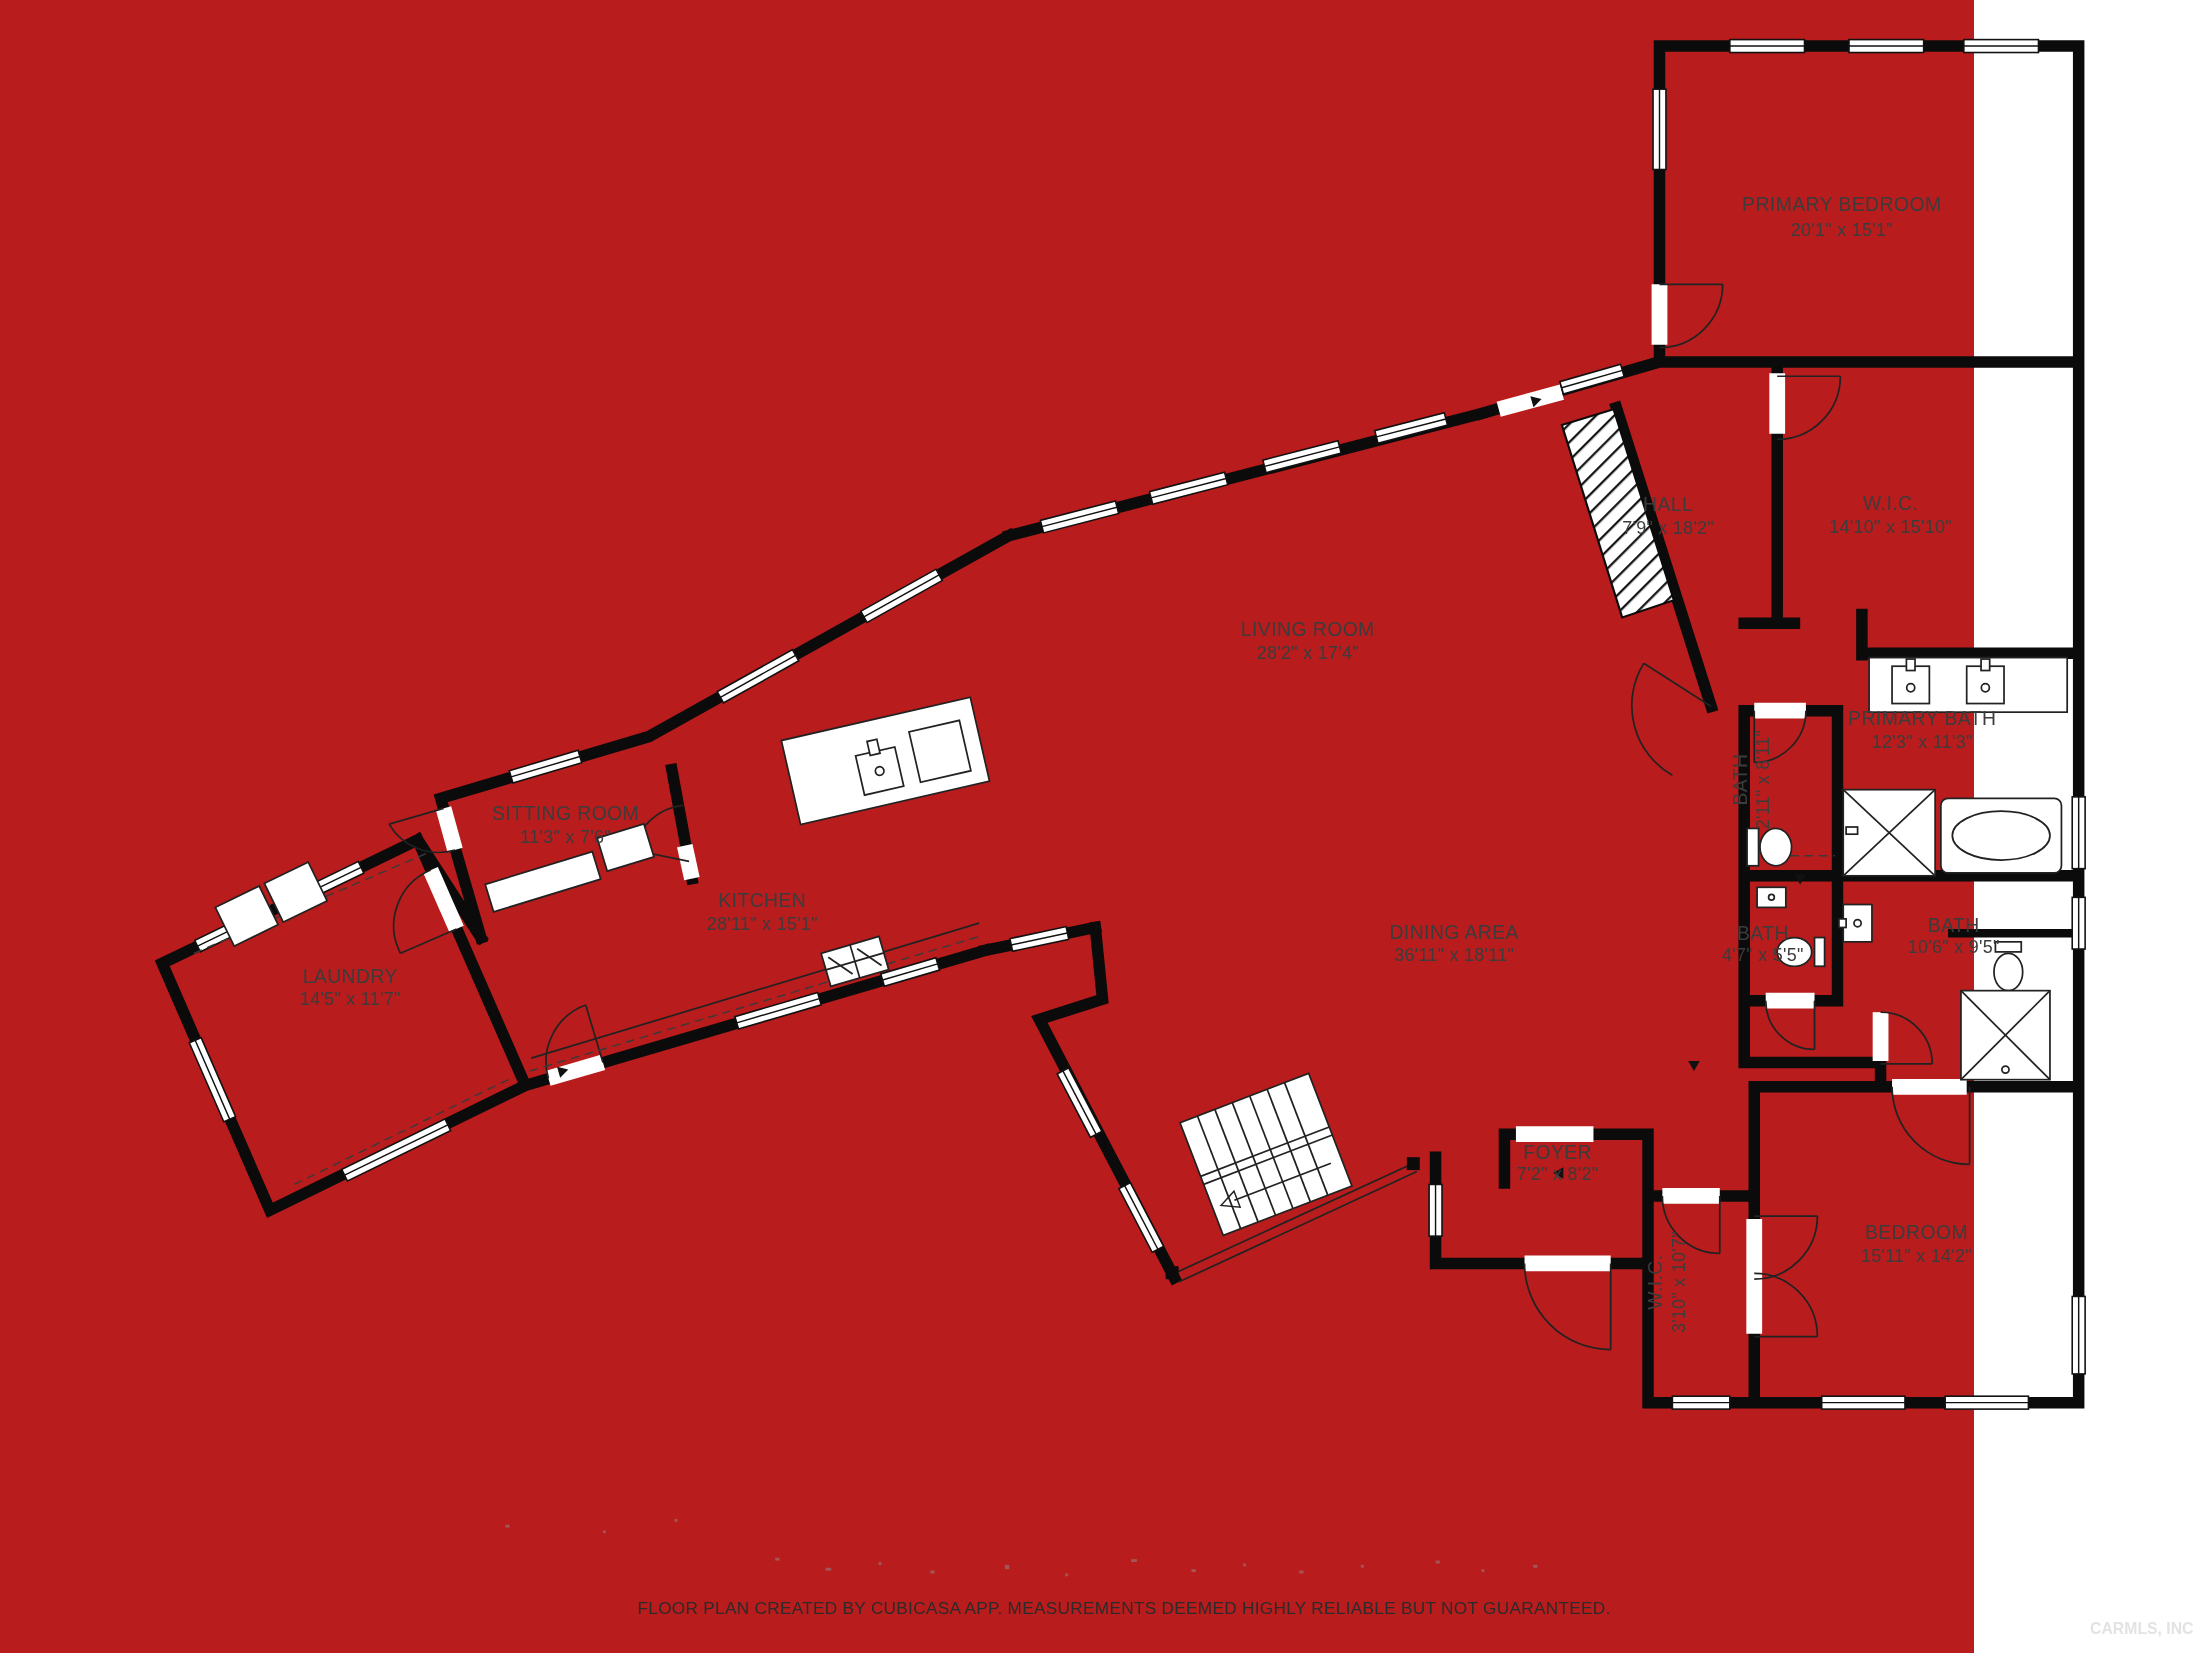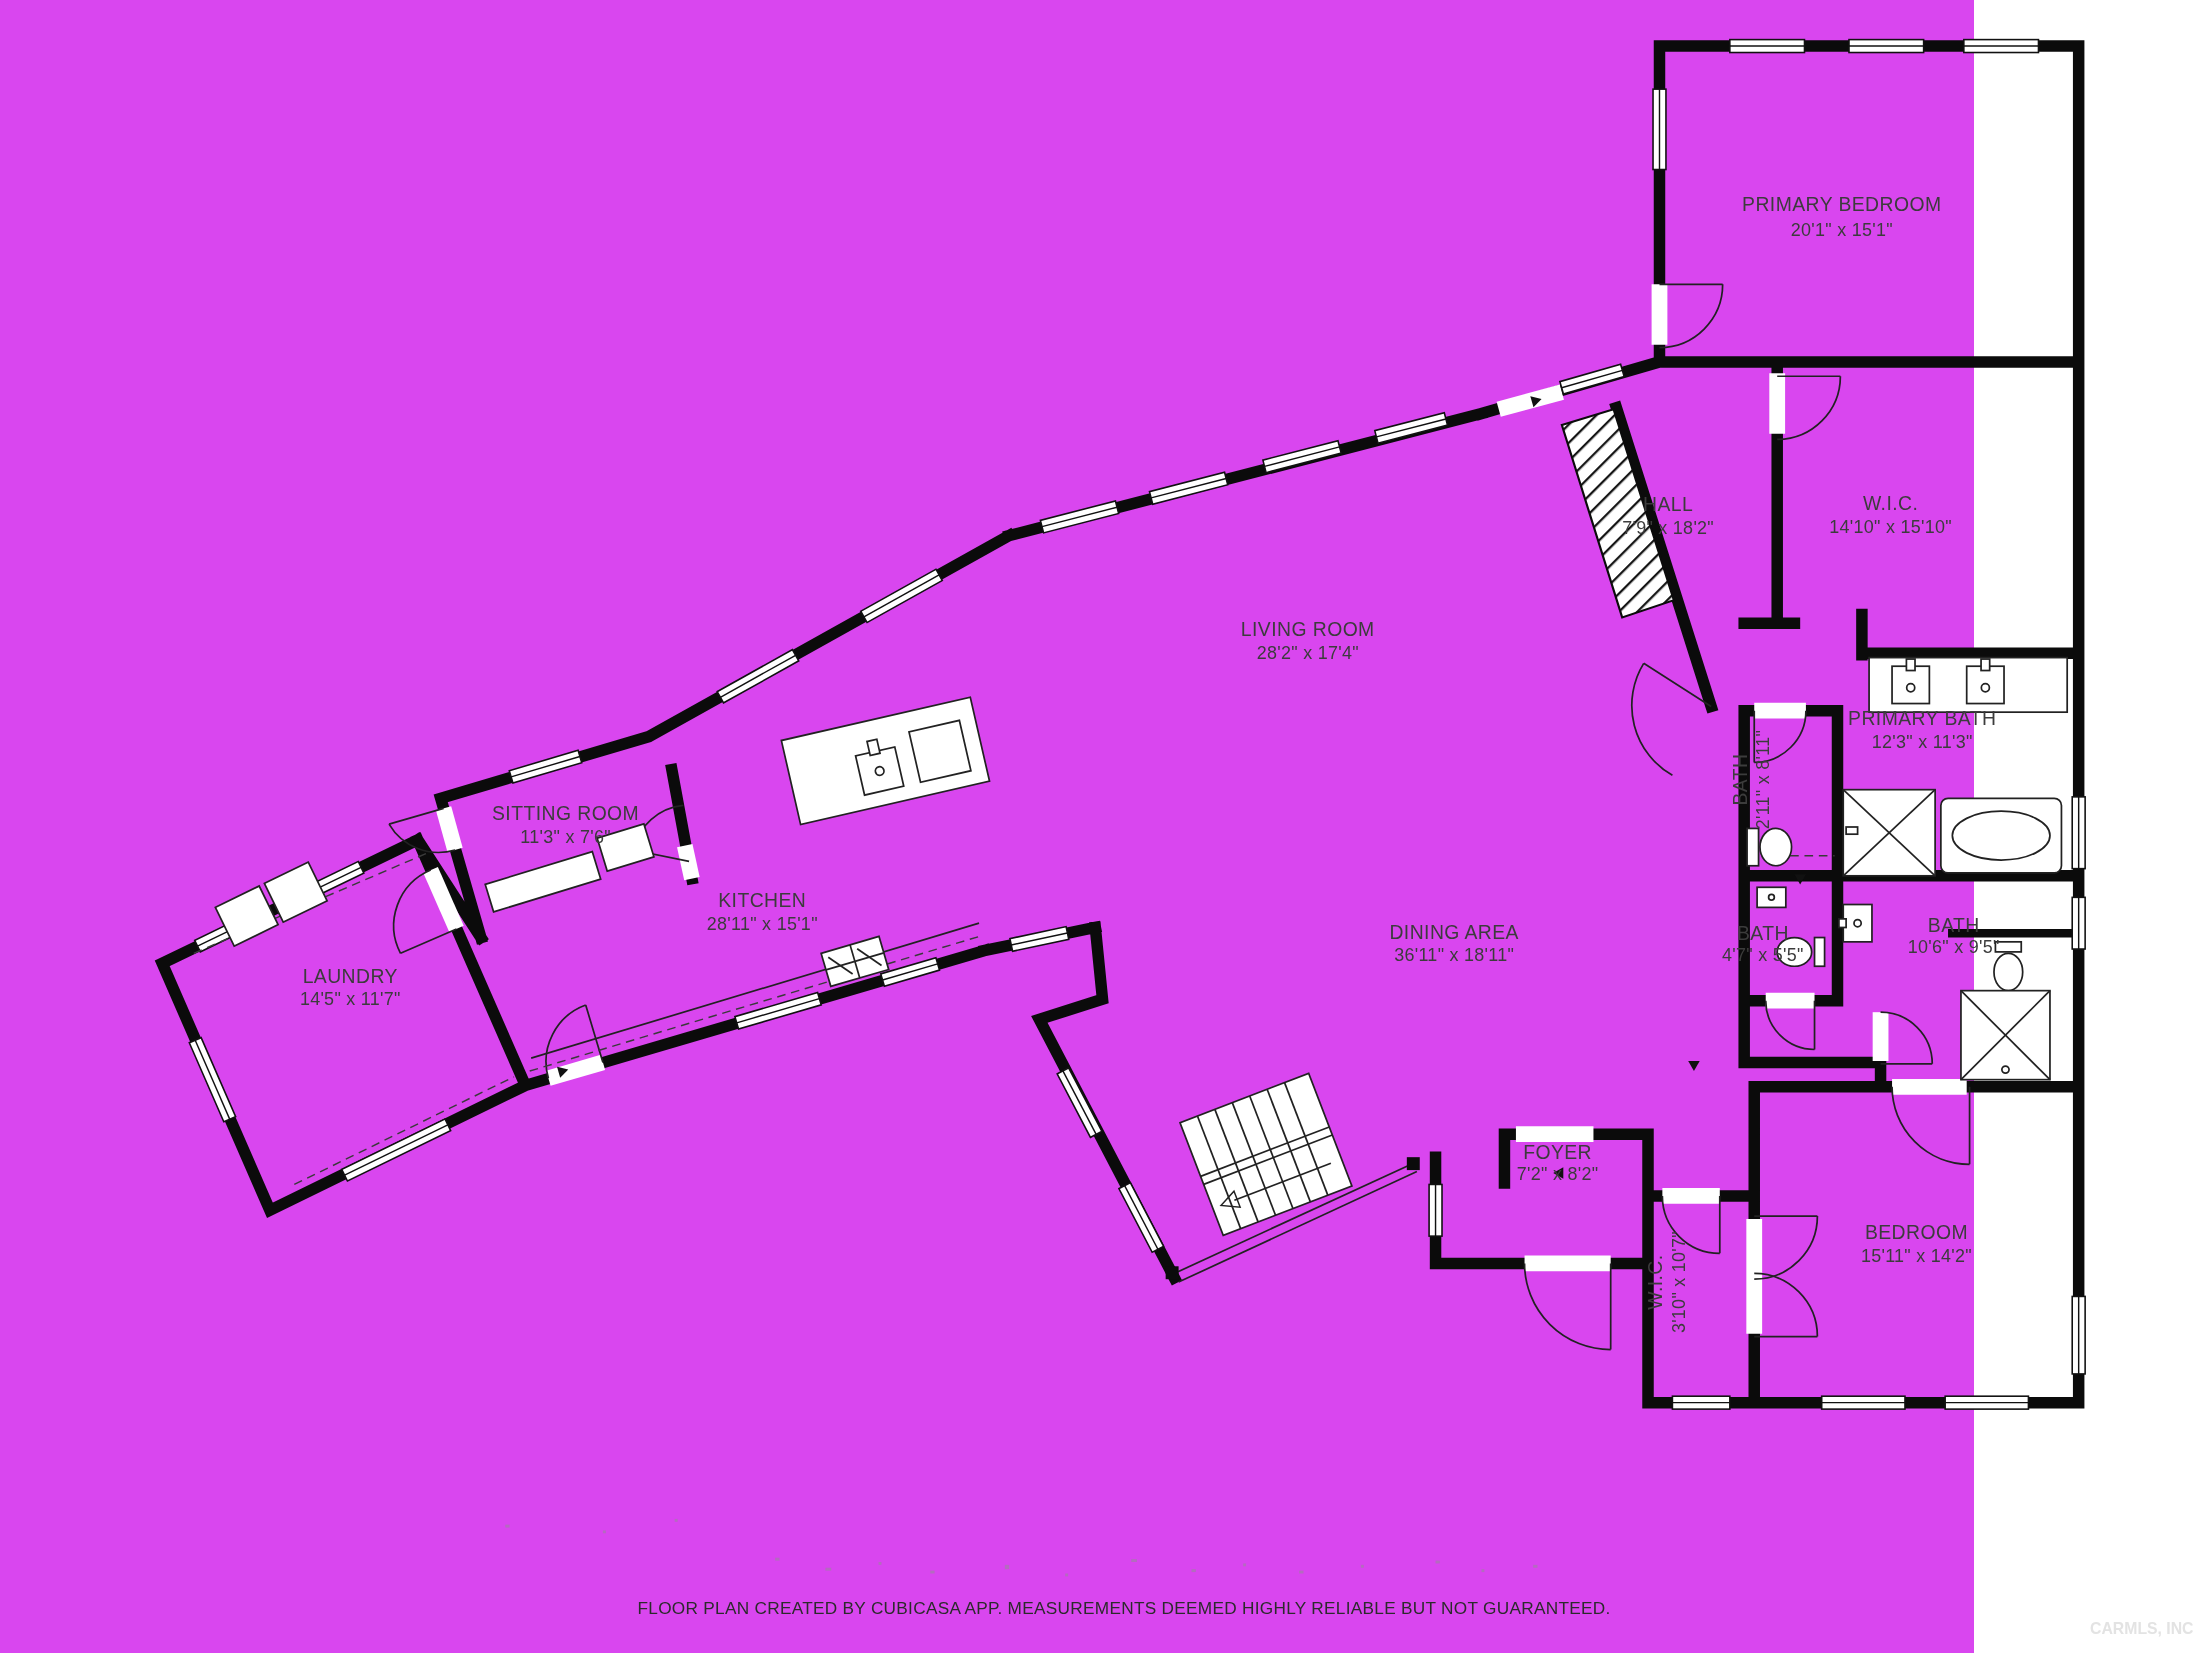--- a/index.html
+++ b/index.html
@@ -1,16 +1,16 @@
 <!DOCTYPE html>
 <html style="font-size:11.5px"><head>
 <meta charset="utf-8">
 <style>
   html,body{margin:0;padding:0;background:#ffffff;}
-  .page{width:1974px;height:1654px;background:#d946ef;position:relative;}
+  .page{width:1974px;height:1654px;background:#b91c1c;position:relative;}
   svg{display:block;}
   .wall{stroke:#0b0b0b;stroke-width:8;fill:none;stroke-linecap:square;stroke-linejoin:miter;}
   .wall6{stroke:#0b0b0b;stroke-width:6;fill:none;stroke-linecap:square;}
   .gap{stroke:#ffffff;stroke-width:11;fill:none;stroke-linecap:butt;}
   .thin{stroke:#222;stroke-width:1.2;fill:none;}
   .thinf{fill:#ffffff;stroke:#222;stroke-width:1.2;}
   .dash{stroke:#3a3a3a;stroke-width:1;fill:none;stroke-dasharray:6 4;}
   .door{stroke:#222;stroke-width:1.2;fill:none;}
   .win rect{fill:#fff;stroke:#111;stroke-width:1.1;}
   .win line{stroke:#111;stroke-width:1;}

